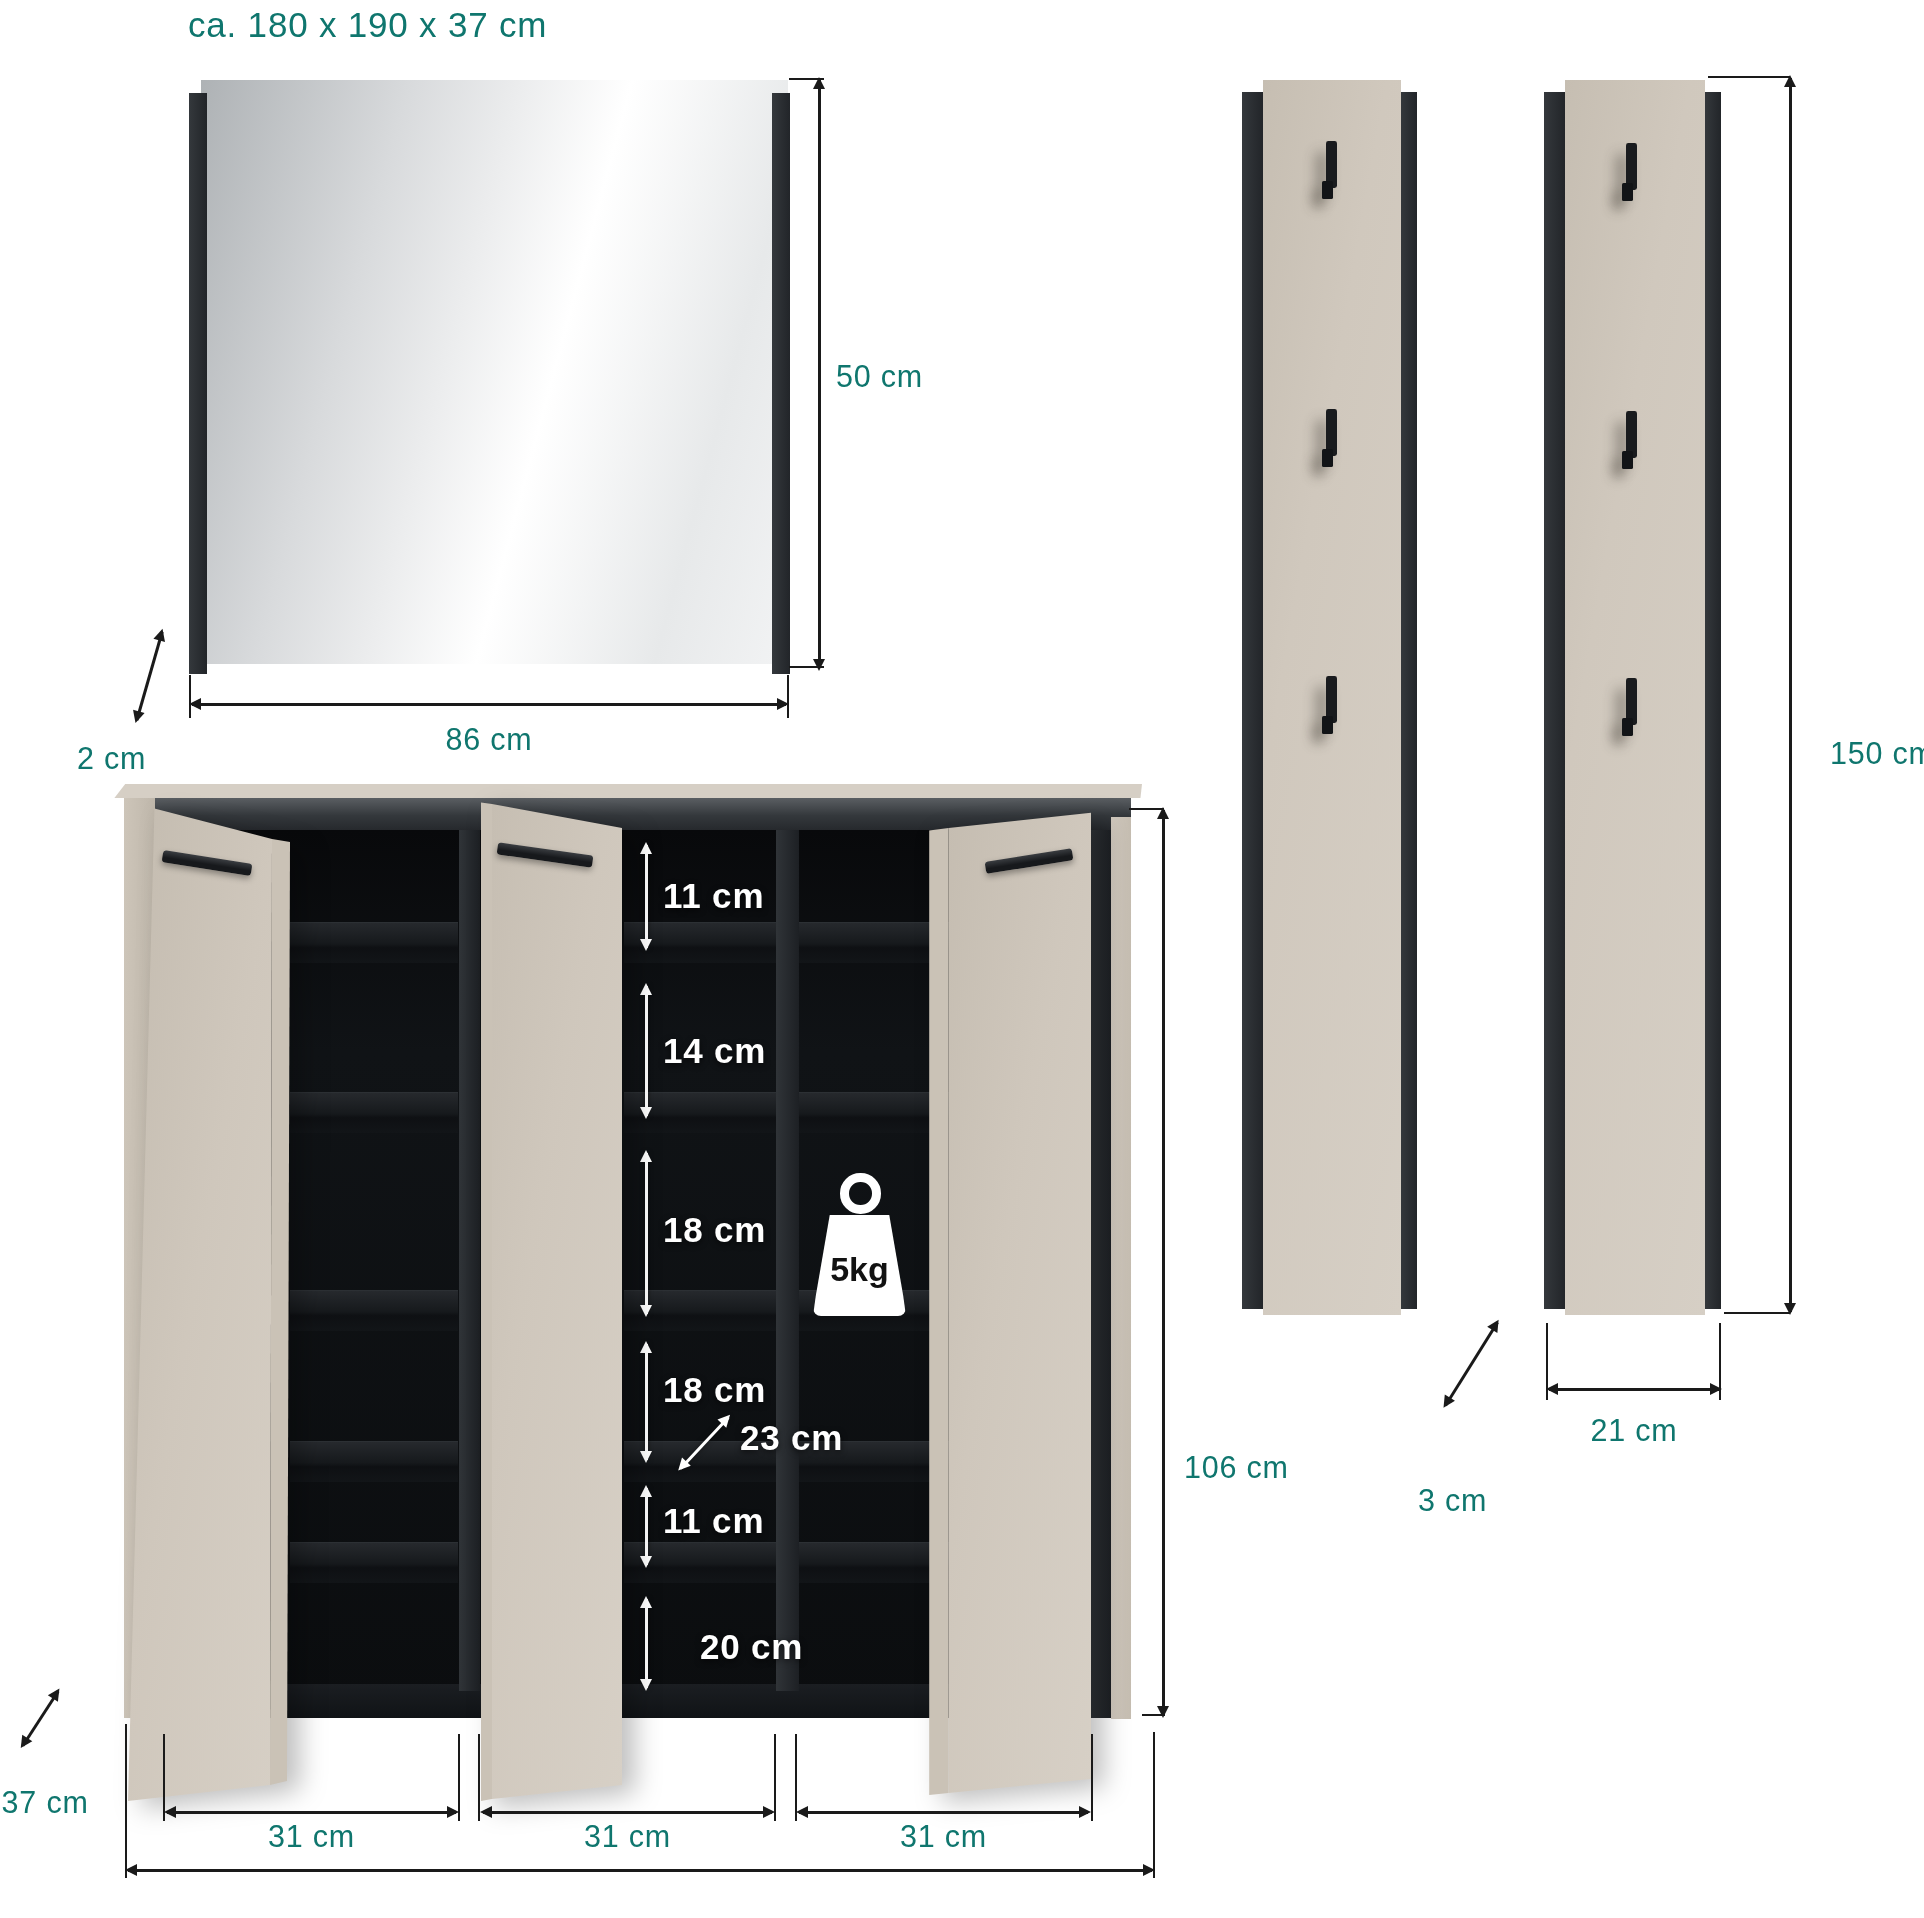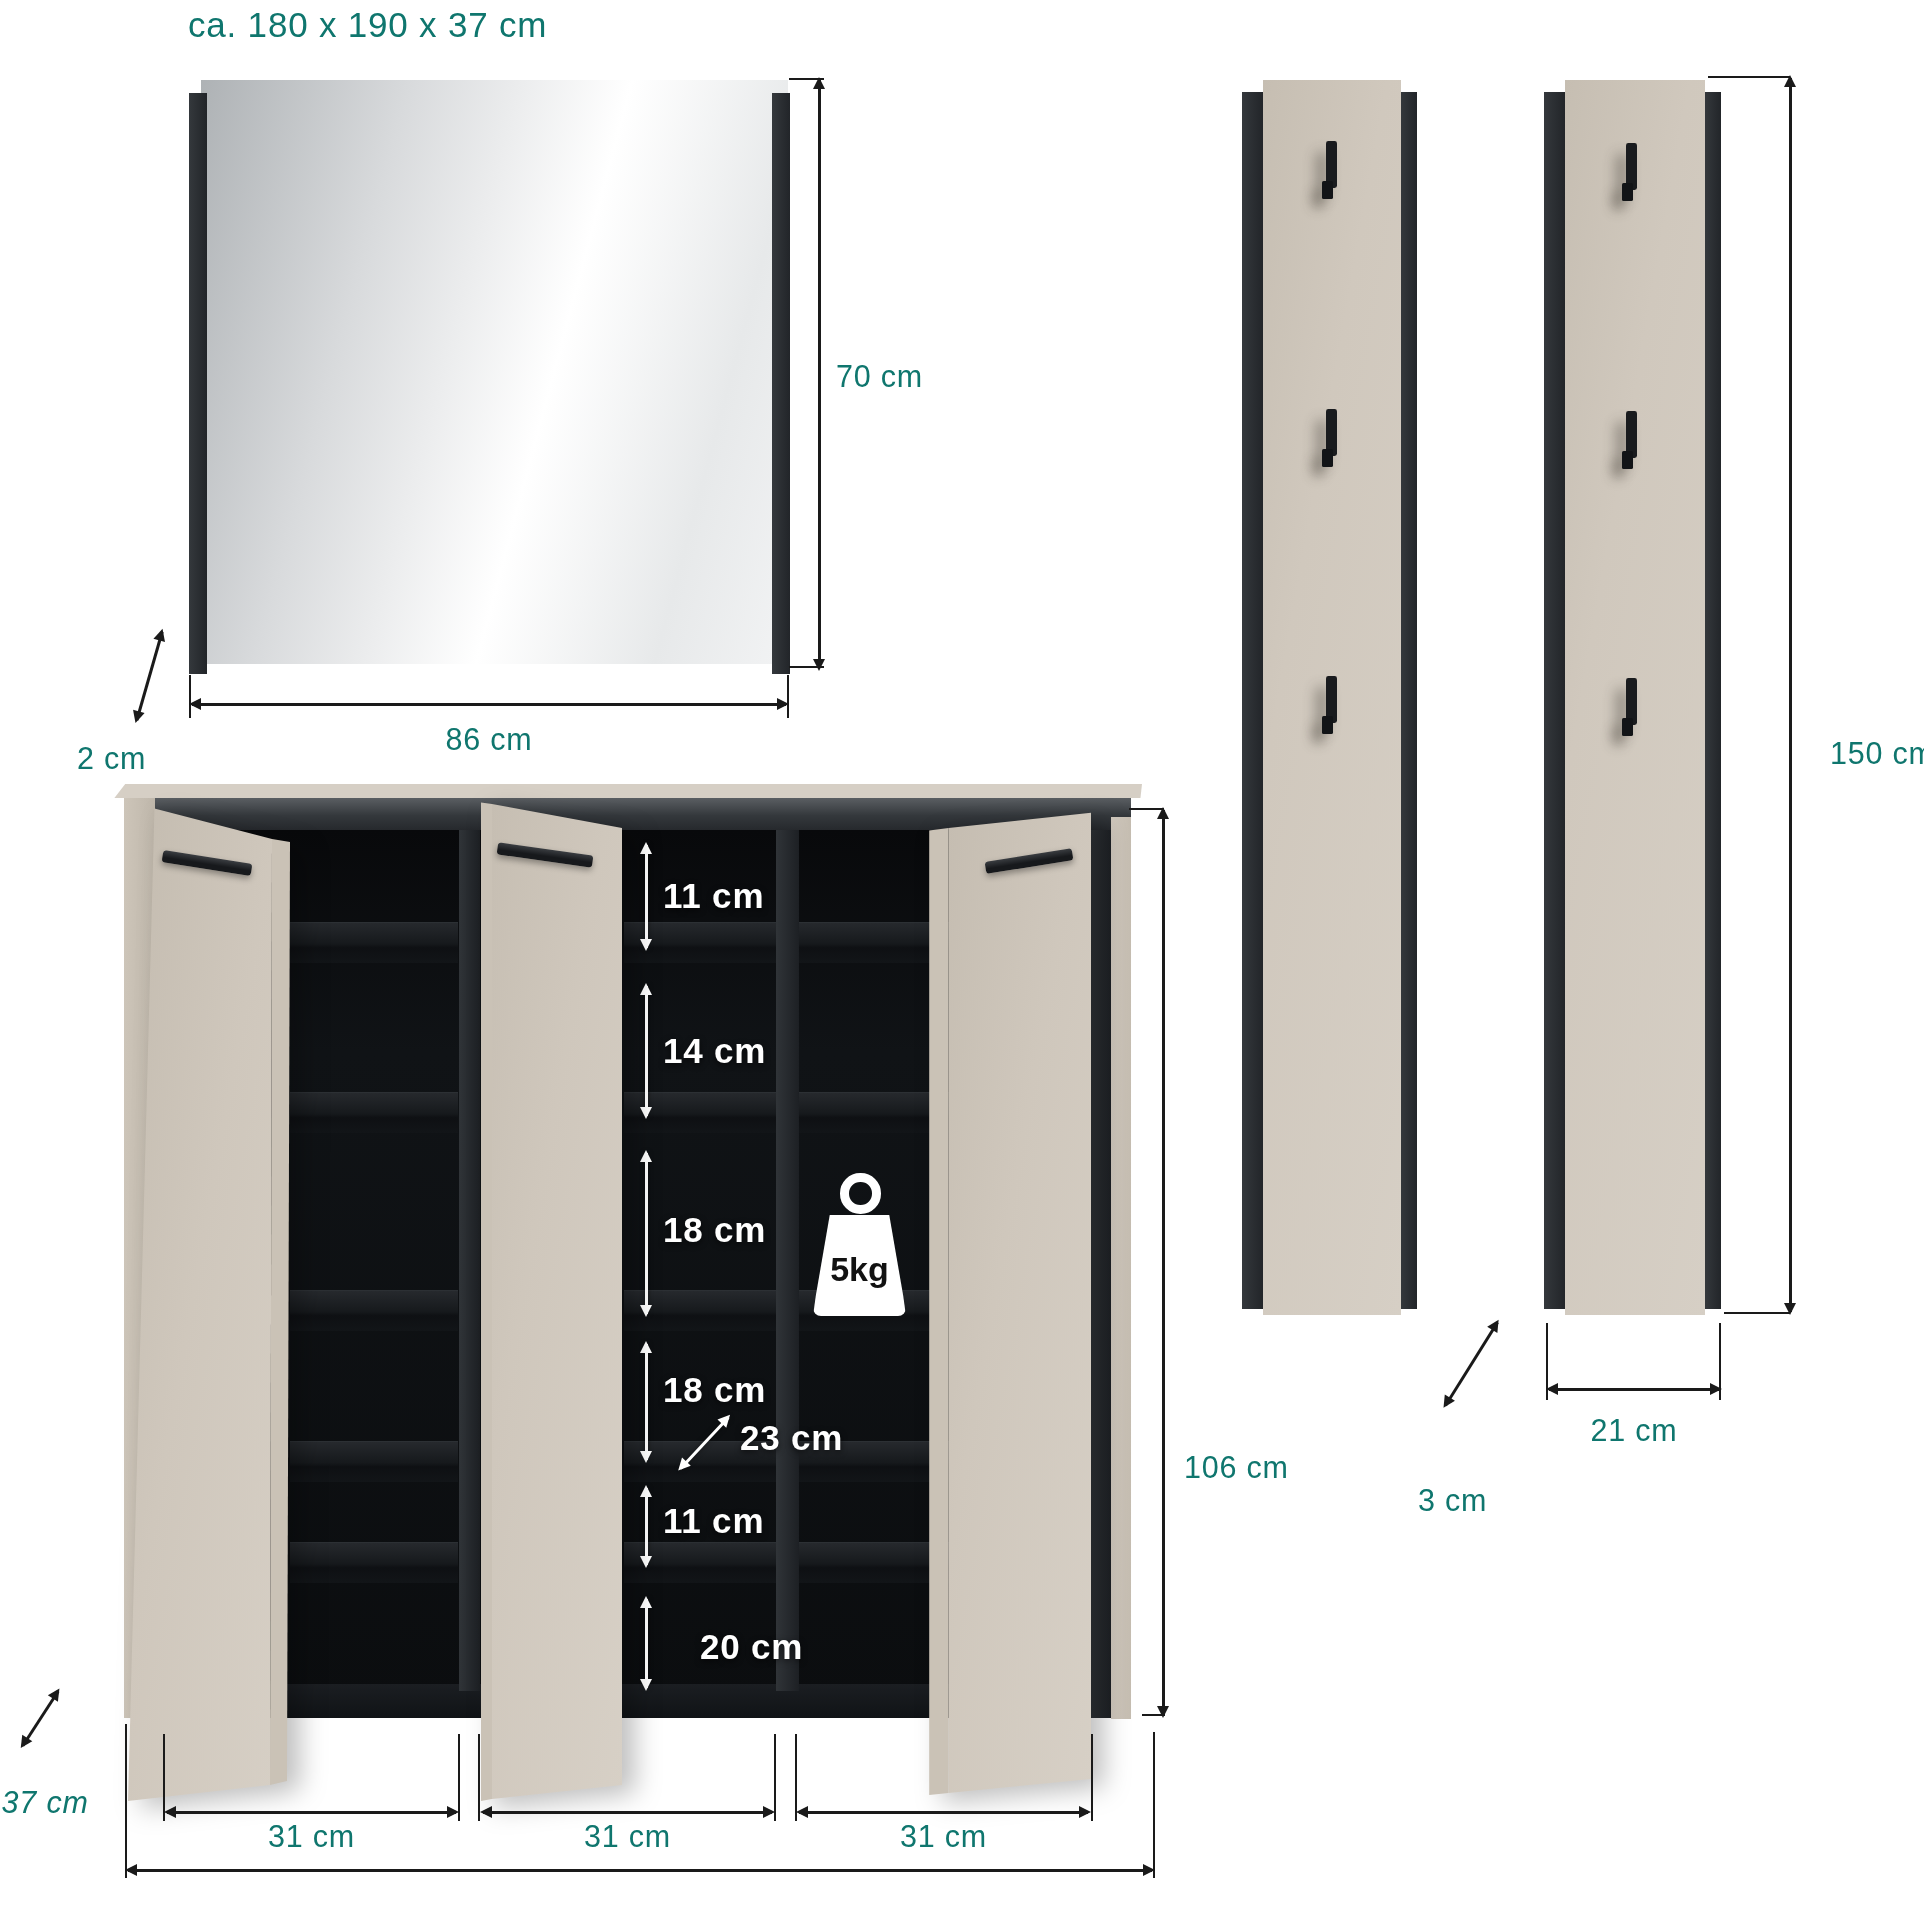--- a/index.html
+++ b/index.html
@@ -55,21 +55,21 @@
   <div class="abs darkstrip" style="left:189px;top:93px;width:17.6px;height:581px;"></div>
   <div class="abs darkstrip" style="left:772px;top:93px;width:17.6px;height:581px;"></div>
 
   <div class="tick" style="left:789px;top:78px;width:35px;height:2.4px;"></div>
   <div class="tick" style="left:789px;top:666px;width:35px;height:2.4px;"></div>
   <div class="varr" style="left:813px;top:77px;height:594px;">
       <i class="s"></i>
       <i class="u"></i>
       <i class="d"></i>
     </div>
-  <div class="blab" style="left:836px;top:359px;">70 cm</div>
+  <div class="blab" style="left:836px;top:359px;">50 cm</div>
 
   <div class="tick" style="left:189px;top:675px;width:2.4px;height:43px;"></div>
   <div class="tick" style="left:787px;top:675px;width:2.4px;height:43px;"></div>
   <div class="harr" style="left:189px;top:698px;width:600px;">
       <i class="s"></i>
       <i class="l"></i>
       <i class="r"></i>
     </div>
   <div class="blab ctr" style="left:189px;top:722px;width:600px;">86 cm</div>
 
@@ -186,21 +186,21 @@
       <i class="u"></i>
       <i class="d"></i>
     </div>
   <div class="blab" style="left:1184px;top:1450px;">106 cm</div>
 
   <div class="varr" style="left:34px;top:1683px;height:71px;transform:rotate(33deg);">
       <i class="s"></i>
       <i class="u"></i>
       <i class="d"></i>
     </div>
-  <div class="blab" style="left:1.6px;top:1785px;font-style:italic;">37 cm</div>
+  <div class="blab" style="left:1.6px;top:1785px;">37 cm</div>
 
   <div class="tick" style="left:163px;top:1734px;width:2.4px;height:87px;"></div>
   <div class="tick" style="left:458px;top:1734px;width:2.4px;height:87px;"></div>
   <div class="tick" style="left:478px;top:1734px;width:2.4px;height:87px;"></div>
   <div class="tick" style="left:774px;top:1734px;width:2.4px;height:87px;"></div>
   <div class="tick" style="left:795px;top:1734px;width:2.4px;height:87px;"></div>
   <div class="tick" style="left:1091px;top:1734px;width:2.4px;height:87px;"></div>
   <div class="harr" style="left:164px;top:1806px;width:295px;">
       <i class="s"></i>
       <i class="l"></i>

